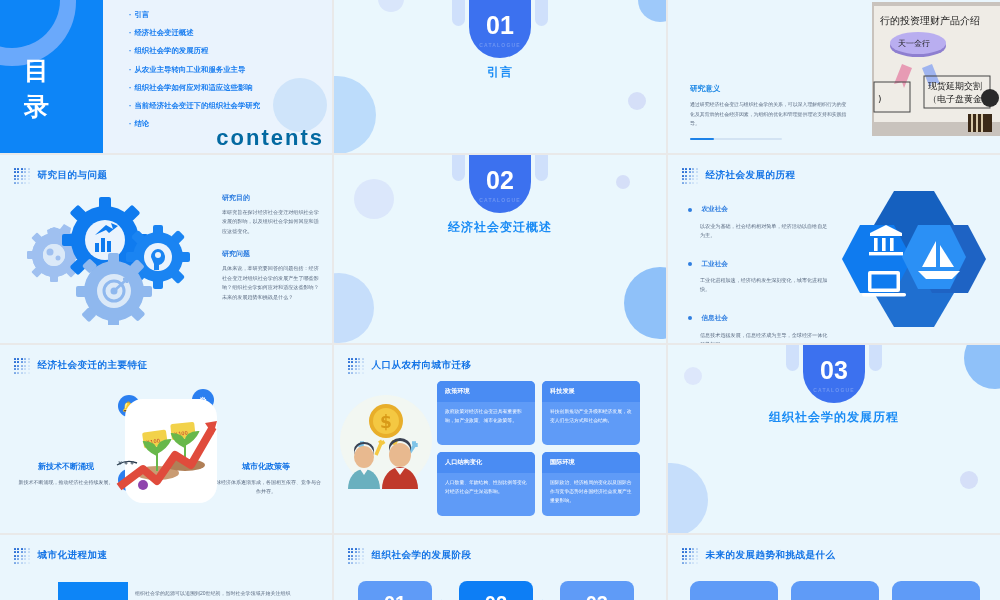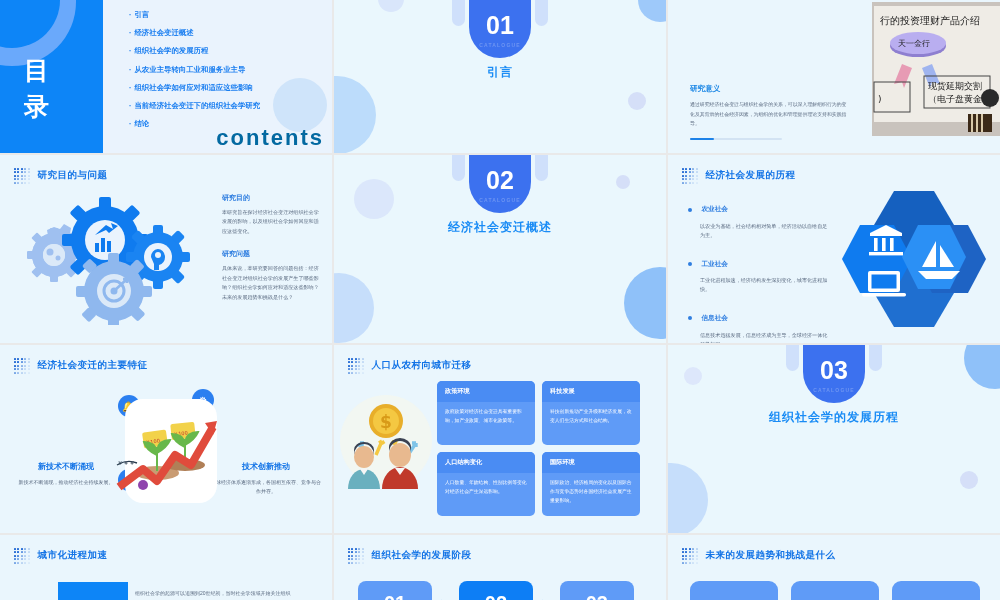--- a/index.html
+++ b/index.html
@@ -435,21 +435,21 @@
 
     <div class="ficon" style="left:192px;top:44px;">⚙</div>
 
     <div class="feat bl">
       <h4>新技术不断涌现</h4>
       <p>新技术不断涌现，推动经济社会持续发展。</p>
     </div>
     <div class="ficon" style="left:118px;top:124px;">☰</div>
 
     <div class="feat br">
-      <h4>技术创新推动</h4>
+      <h4>城市化政策等</h4>
       <p>全球经济体系逐渐形成，各国相互依存、竞争与合作并存。</p>
     </div>
     <div class="ficon" style="left:192px;top:124px;">♥</div>
 
     <div class="plant">
       <svg width="112" height="118" viewBox="0 0 112 118">
         <rect x="12" y="6" width="92" height="104" rx="18" fill="#ffffff"></rect>
         <ellipse cx="44" cy="80" rx="22" ry="7" fill="#c99b72"></ellipse>
         <ellipse cx="72" cy="72" rx="20" ry="6" fill="#b07f57"></ellipse>
         <rect x="30" y="38" width="24" height="16" rx="2" fill="#f2d24a" transform="rotate(-8 42 46)"></rect>

